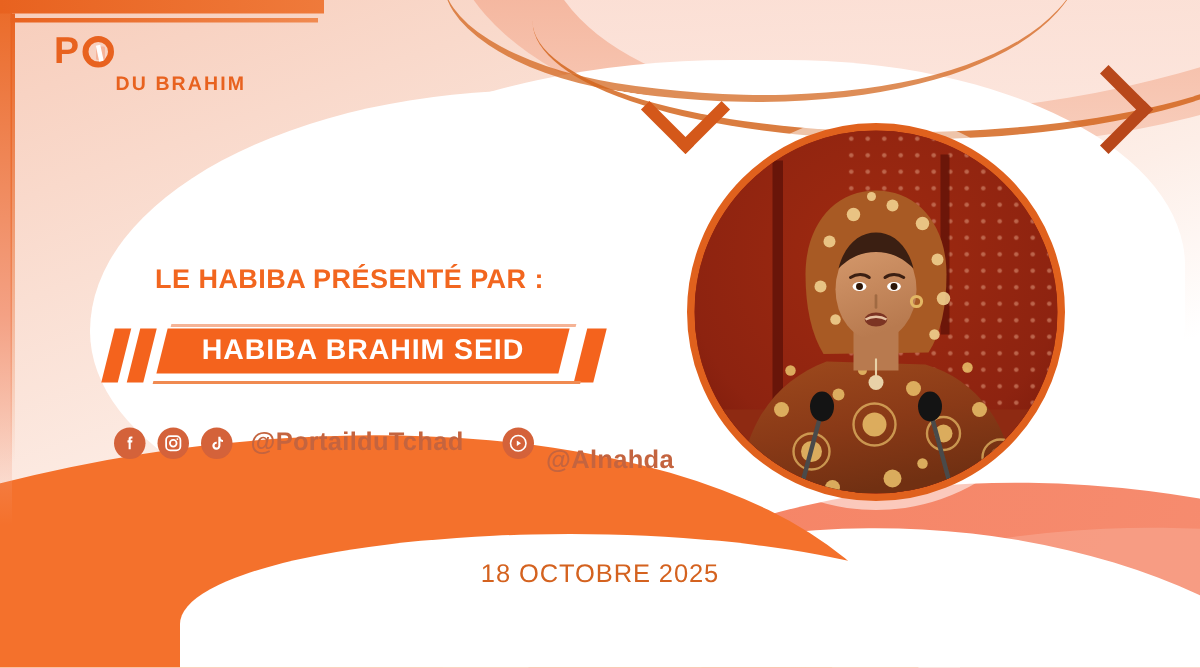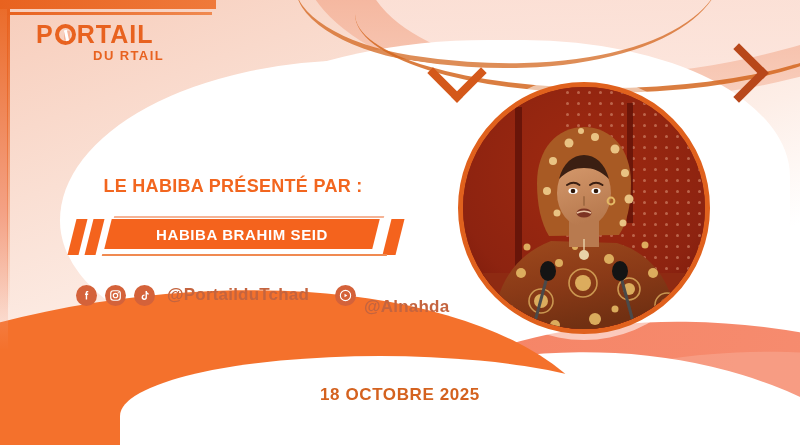--- a/index.html
+++ b/index.html
@@ -160,21 +160,21 @@
     position:absolute;left:32px;top:38px;width:285px;height:2px;
     background:#f08a51;transform:skewX(-14deg);
   }
   .banner-line-top{
     position:absolute;left:44px;top:0px;width:270px;height:2px;
     background:#f3a07a;transform:skewX(-14deg);opacity:.8;
   }
   .banner-text{
     position:absolute;left:38px;top:3px;width:268px;height:30px;
     display:flex;align-items:center;justify-content:center;
-    color:#ffffff;font-size:15px;font-weight:bold;letter-spacing:.6px;
+    color:#ffffff;font-size:19px;font-weight:bold;letter-spacing:.6px;
     white-space:nowrap;
   }
 
   
   .social{
     position:absolute;left:76px;top:283px;height:24px;
     display:flex;align-items:center;gap:8px;justify-content:center;
   }
   .sicon{
     width:21px;height:21px;border-radius:50%;
@@ -186,21 +186,21 @@
   .handle{
     font-size:17px;font-weight:bold;color:#c4643f;letter-spacing:.2px;
     margin-left:4px;white-space:nowrap;
   }
   .handle.second{margin-left:0;margin-top:24px;}
   .sicon.yt{margin-left:18px;}
 
   
   .date{
     position:absolute;left:0;top:373px;width:800px;text-align:center;
-    font-size:17px;font-weight:bold;color:#d4621f;letter-spacing:.6px;margin-top:12px;
+    font-size:17px;font-weight:normal;color:#d4621f;letter-spacing:.6px;
   }
 
   
   .chev{
     position:absolute;width:34px;height:34px;
     border-left:8px solid #d4581a;border-bottom:8px solid #d4581a;
   }
   .chev.left{left:436px;top:52px;transform:rotate(-45deg);}
   .chev.right{left:718px;top:52px;transform:rotate(-135deg);border-left-color:#b8471a;border-bottom-color:#b8471a;}
 
@@ -240,23 +240,22 @@
 
   <div class="edge-left"></div>
   <div class="top-bar"></div>
   <div class="frame-left"></div>
   <div class="frame-top"></div>
 
   <div class="logo">
     <div class="logo-main">
       <span>P</span>
       <span class="logo-o"></span>
-      <span>RTAIL</span>
     </div>
-    <div class="logo-sub">DU RTAIL</div>
+    <div class="logo-sub">DU BRAHIM</div>
   </div>
 
   <div class="title-sub">LE HABIBA PRÉSENTÉ PAR :</div>
 
   <div class="banner-wrap">
     <div class="slash s1"></div>
     <div class="slash s2"></div>
     <div class="banner-line-top"></div>
     <div class="banner-box"></div>
     <div class="slash s3"></div>

